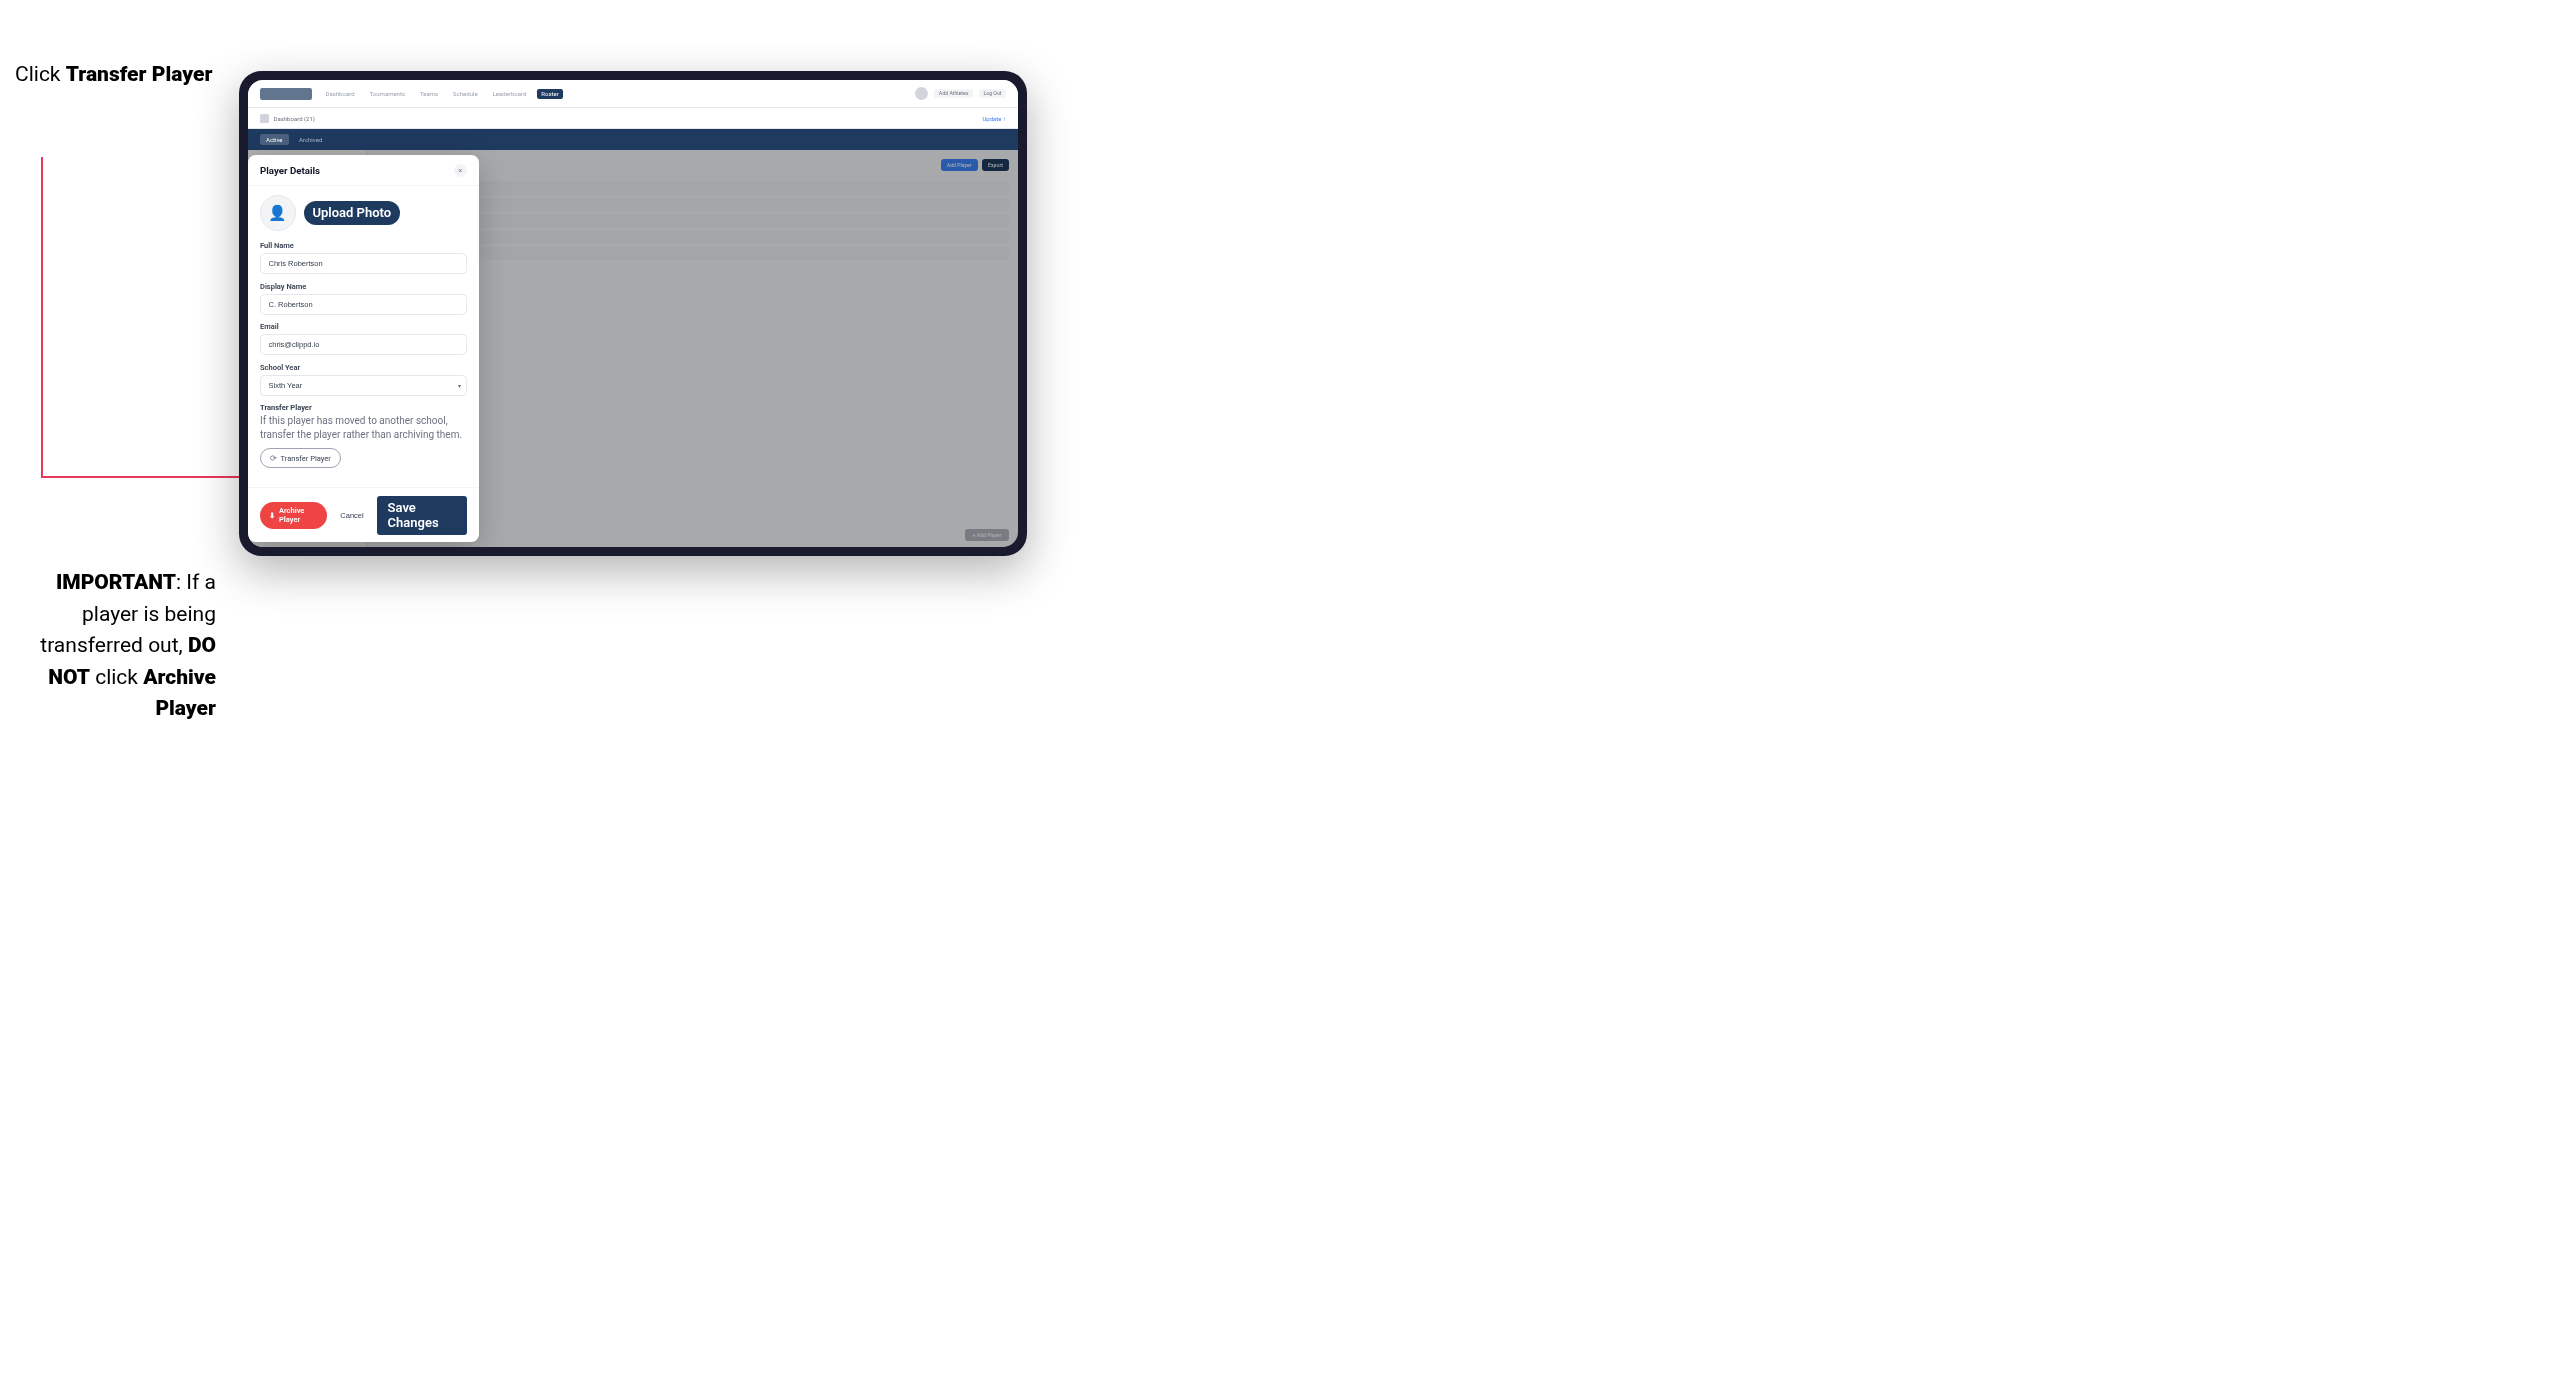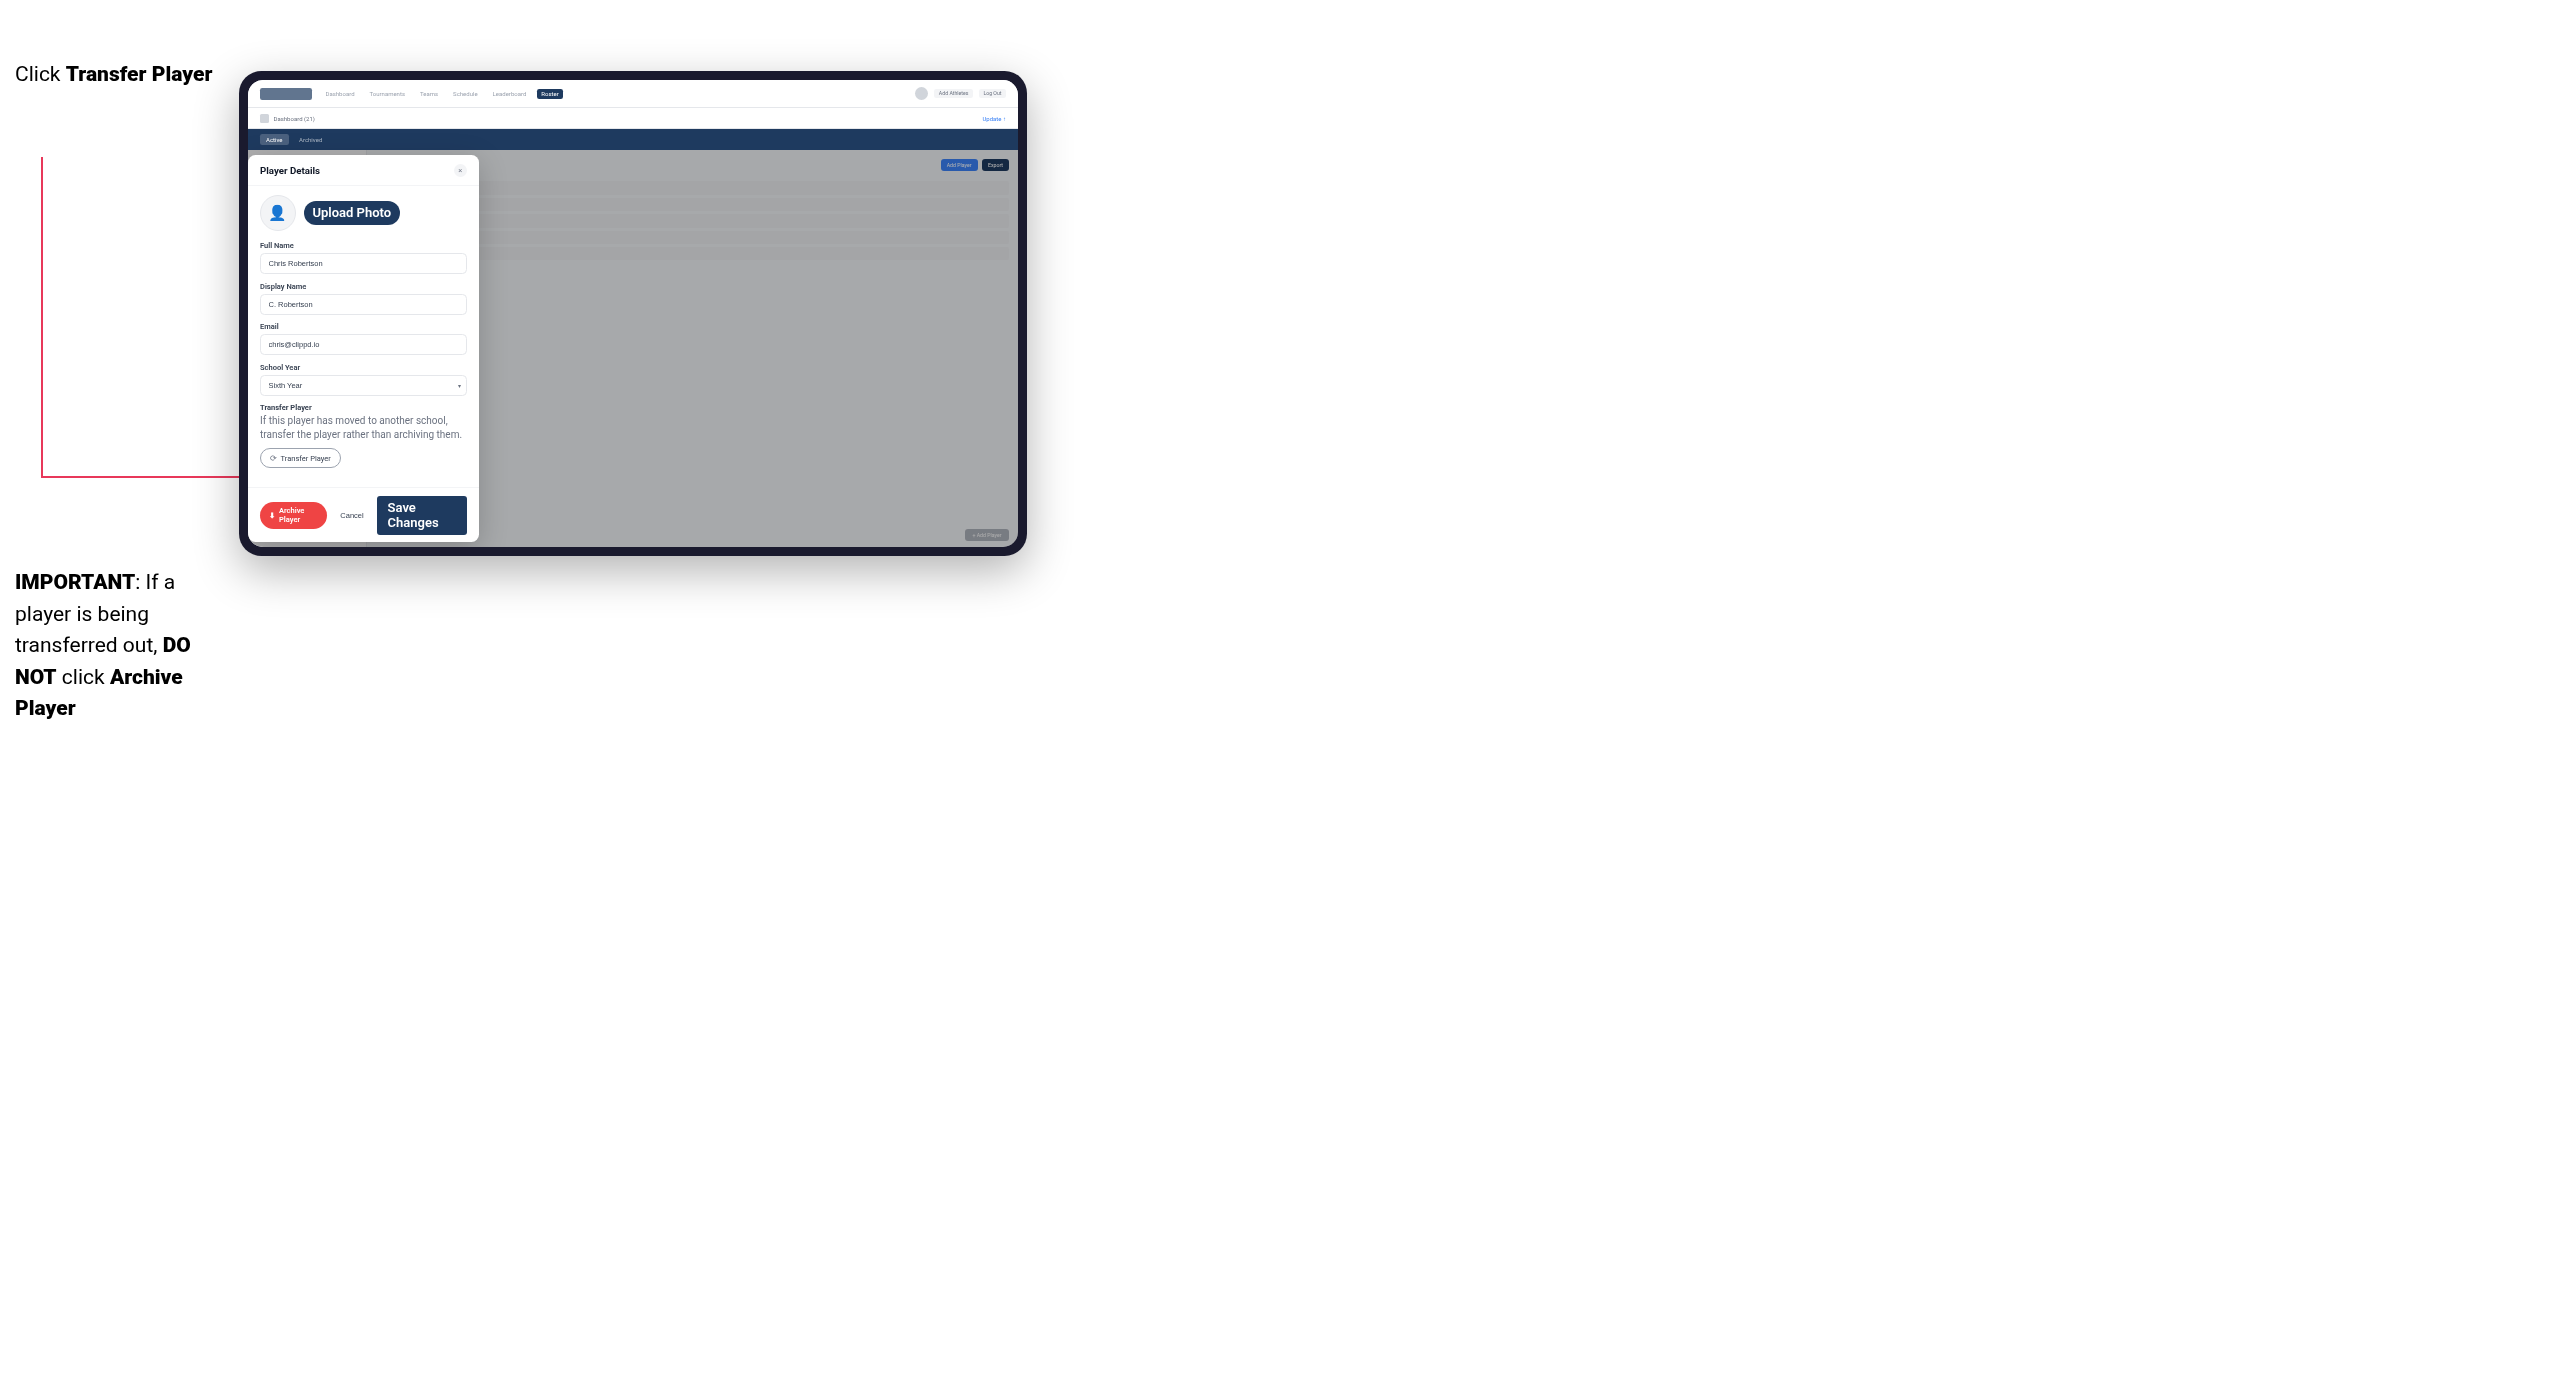--- a/index.html
+++ b/index.html
@@ -474,20 +474,21 @@
       border-radius: 3px;
       cursor: pointer;
     }
 
     
     .important-box {
       position: absolute;
       top: 537px;
       left: 15px;
       width: 201px;
+      text-align: right;
     }
   </style>
 </head>
 <body>
 
 <div class="instruction-area">
   <div class="click-instruction">
     <span>Click </span><strong>Transfer Player</strong>
   </div>
 </div>

